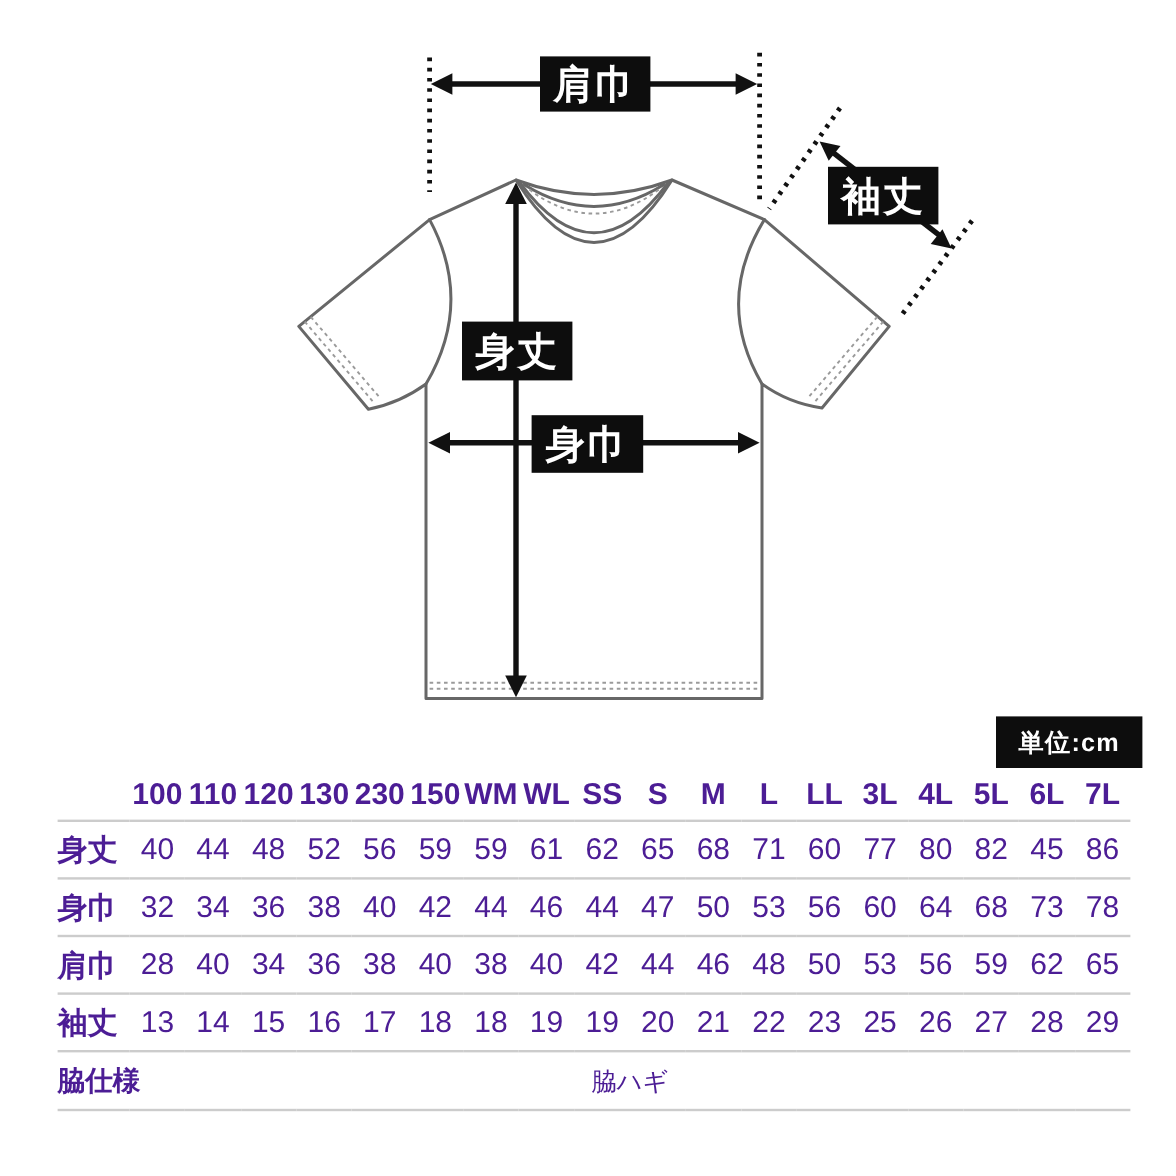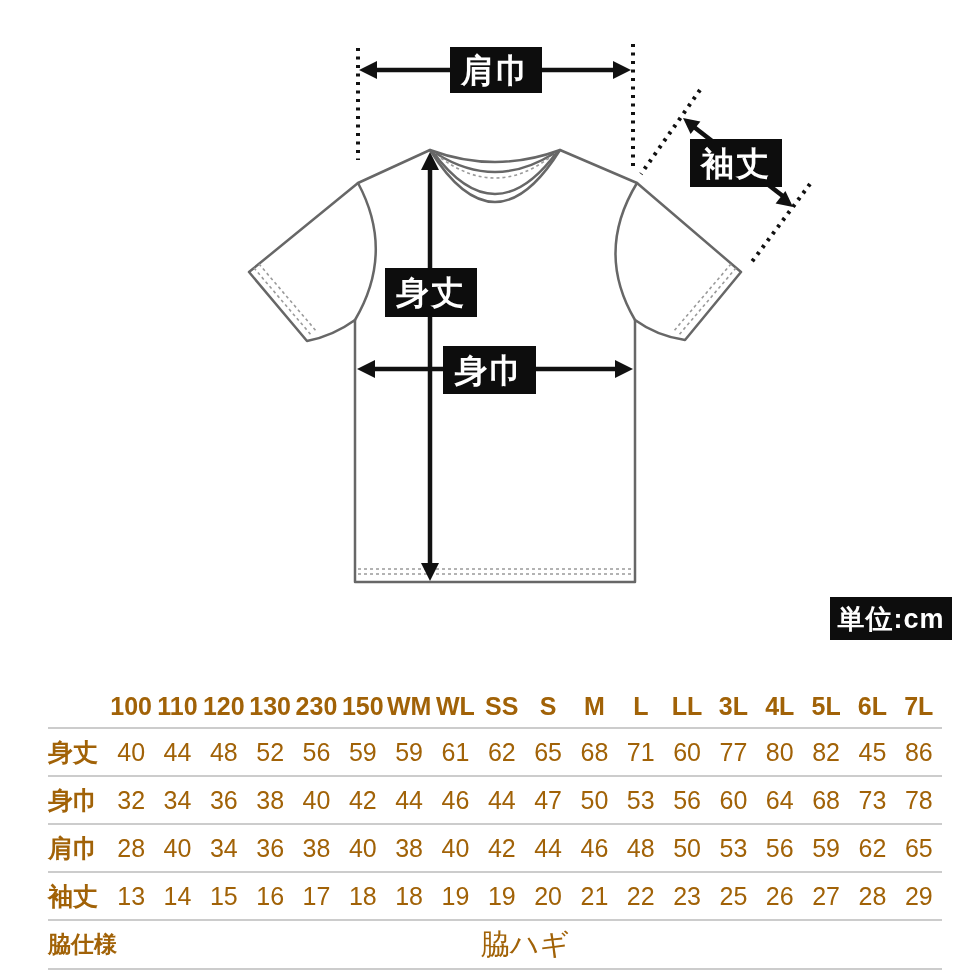--- a/index.html
+++ b/index.html
@@ -17,40 +17,40 @@
     display:flex; align-items:center; justify-content:center;
     letter-spacing:2px; user-select:none;
   }
   #lbl-shoulder { left:450px; top:47px;  width:92px; height:46px; }
   #lbl-sleeve   { left:690px; top:139px; width:92px; height:48px; }
   #lbl-length   { left:385px; top:268px; width:92px; height:49px; }
   #lbl-width    { left:443px; top:346px; width:93px; height:48px; }
 
   .unit-badge {
     position:absolute; left:830px; top:597px; width:122px; height:43px;
-    background:#0d0d0d; color:#ffffff; font-weight:700; font-size:27px;
+    background:#0d0d0d; color:#ffffff; font-weight:700; font-size:21px;
     display:flex; align-items:center; justify-content:center; letter-spacing:1px;
   }
 
   table.size-table {
     position:absolute; left:48px; top:641px; width:894px;
-    border-collapse:collapse; table-layout:fixed; color:#a16207;margin-top:44px;
+    border-collapse:collapse; table-layout:fixed; color:#4c1d95;
   }
   .size-table col.c-label { width:60px; }
   .size-table th, .size-table td {
     padding:0; text-align:center; font-size:25px; font-weight:400;
     white-space:nowrap; overflow:visible;
   }
   .size-table thead th { font-weight:700; height:42px; vertical-align:middle; }
   .size-table thead tr { border-bottom:2px solid #cccccc; }
   .size-table tbody tr { border-bottom:2px solid #cccccc; height:48px; }
   .size-table tbody tr.footer-row { height:49px; }
   .size-table th.row-label { text-align:left; font-weight:700; font-size:25px; }
   .size-table th.footer-label { text-align:left; font-weight:700; font-size:23px; }
-  .size-table td.footer-value { font-size:29px; font-weight:400; }
+  .size-table td.footer-value { font-size:21px; font-weight:400; }
 </style>
 </head>
 <body>
 
 <div id="diagram-layer">
   <svg width="980" height="640" viewBox="0 0 980 640">
 
     <g stroke="#676767" stroke-width="2.5" fill="none" stroke-linejoin="round" stroke-linecap="round">
       <path fill="#ffffff" d="M 430,150 L 358,183 L 249,272 L 307,341 Q 333,336 355,320 L 355,582 L 635,582 L 635,320 Q 657,336 685,340 L 741,272 L 637,183 L 560,150 Q 495,174 430,150 Z"></path>
 

